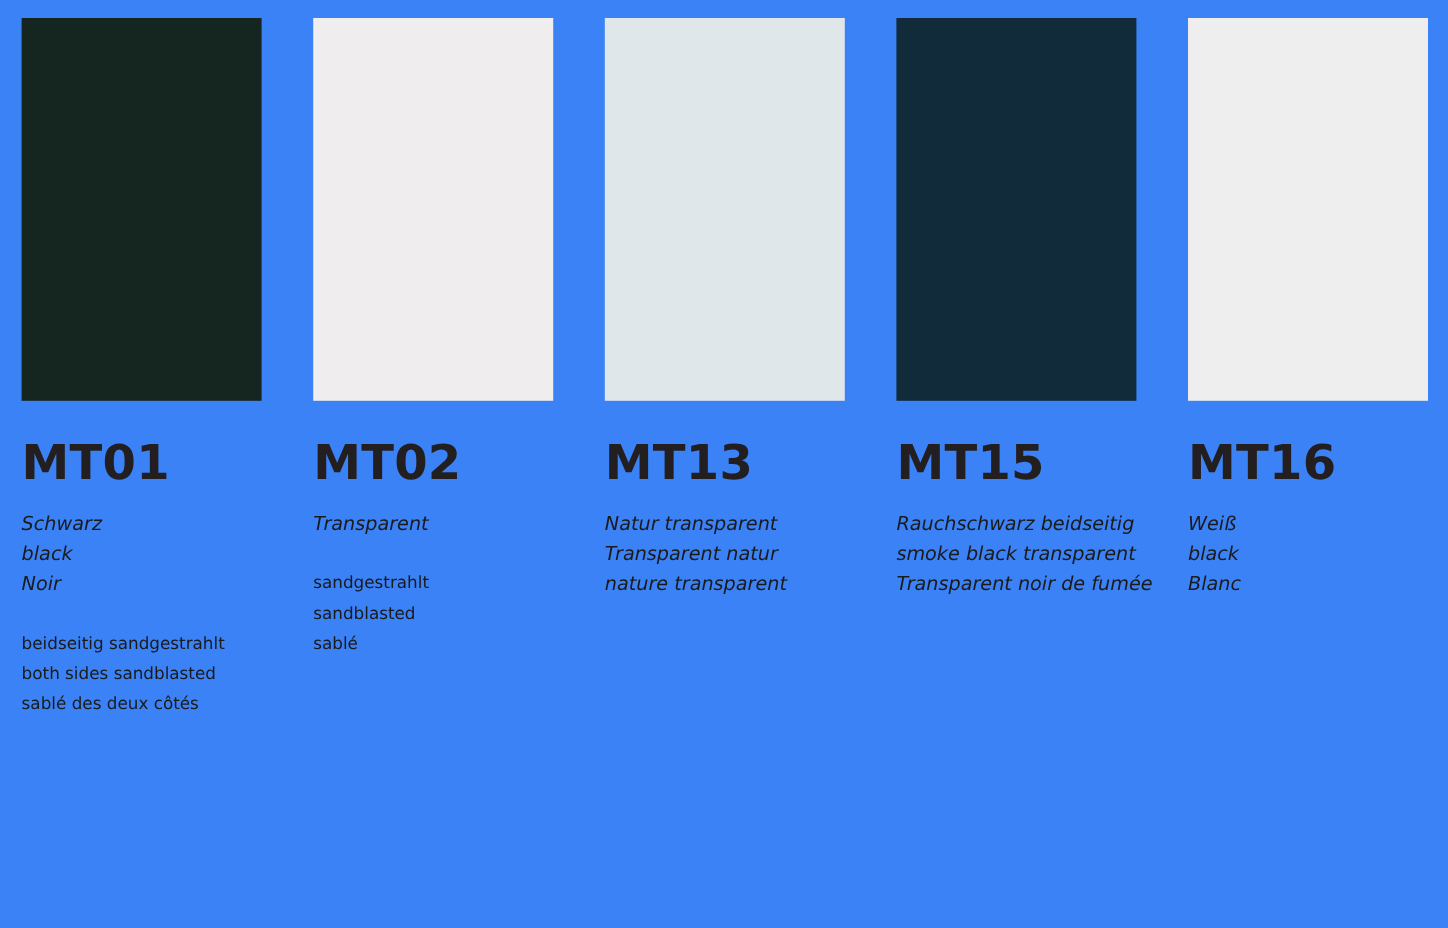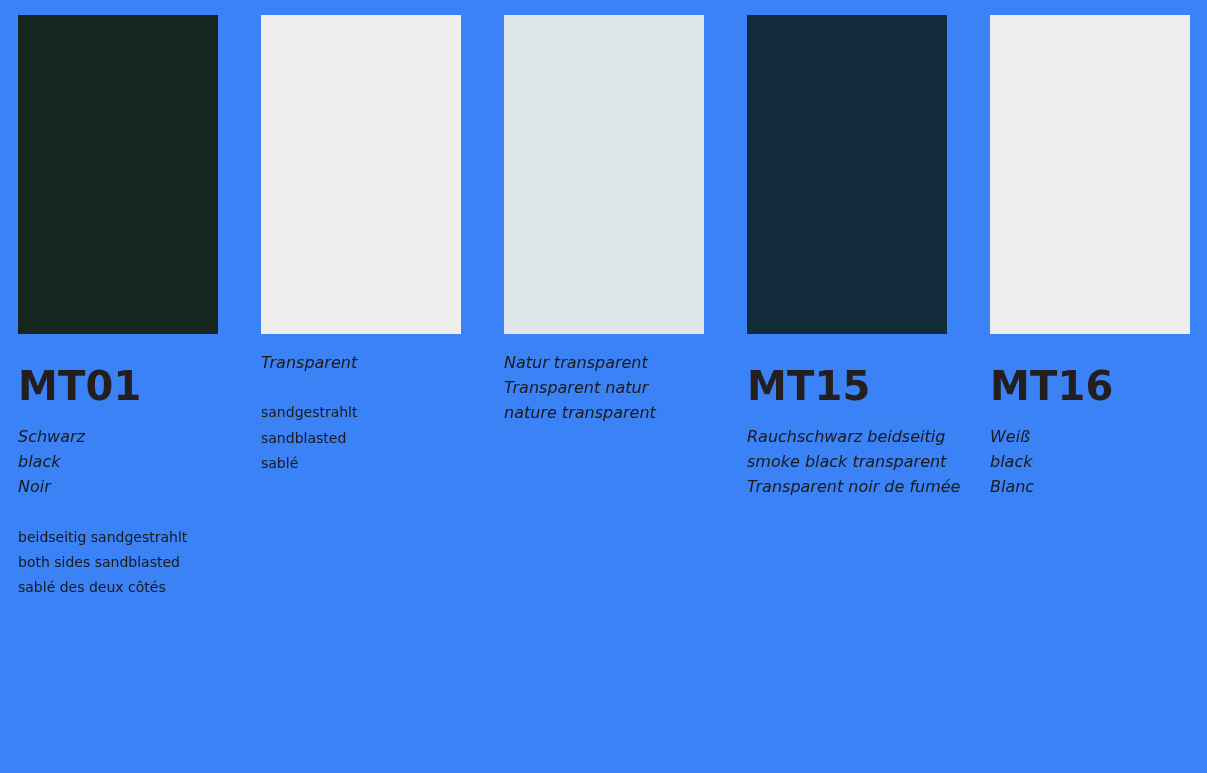--- a/index.html
+++ b/index.html
@@ -103,33 +103,35 @@
       </div>
       <div class="swatch-finish">
         <span class="finish-line">beidseitig sandgestrahlt</span>
         <span class="finish-line">both sides sandblasted</span>
         <span class="finish-line">sablé des deux côtés</span>
       </div>
     </div>
 
     <div class="swatch-column">
       <div class="swatch-chip" style="background: rgb(239, 237, 237);"></div>
+      <div class="swatch-code">MT02</div>
       <div class="swatch-names">
         <span class="name-line">Transparent</span>
 
       </div>
       <div class="swatch-finish">
         <span class="finish-line">sandgestrahlt</span>
         <span class="finish-line">sandblasted</span>
         <span class="finish-line">sablé</span>
       </div>
     </div>
 
     <div class="swatch-column">
       <div class="swatch-chip" style="background: rgb(224, 231, 234);"></div>
+      <div class="swatch-code">MT13</div>
       <div class="swatch-names">
         <span class="name-line">Natur transparent</span>
         <span class="name-line">Transparent natur</span>
         <span class="name-line">nature transparent</span>
       </div>
 
     </div>
 
     <div class="swatch-column">
       <div class="swatch-chip" style="background: rgb(17, 43, 58);"></div>

